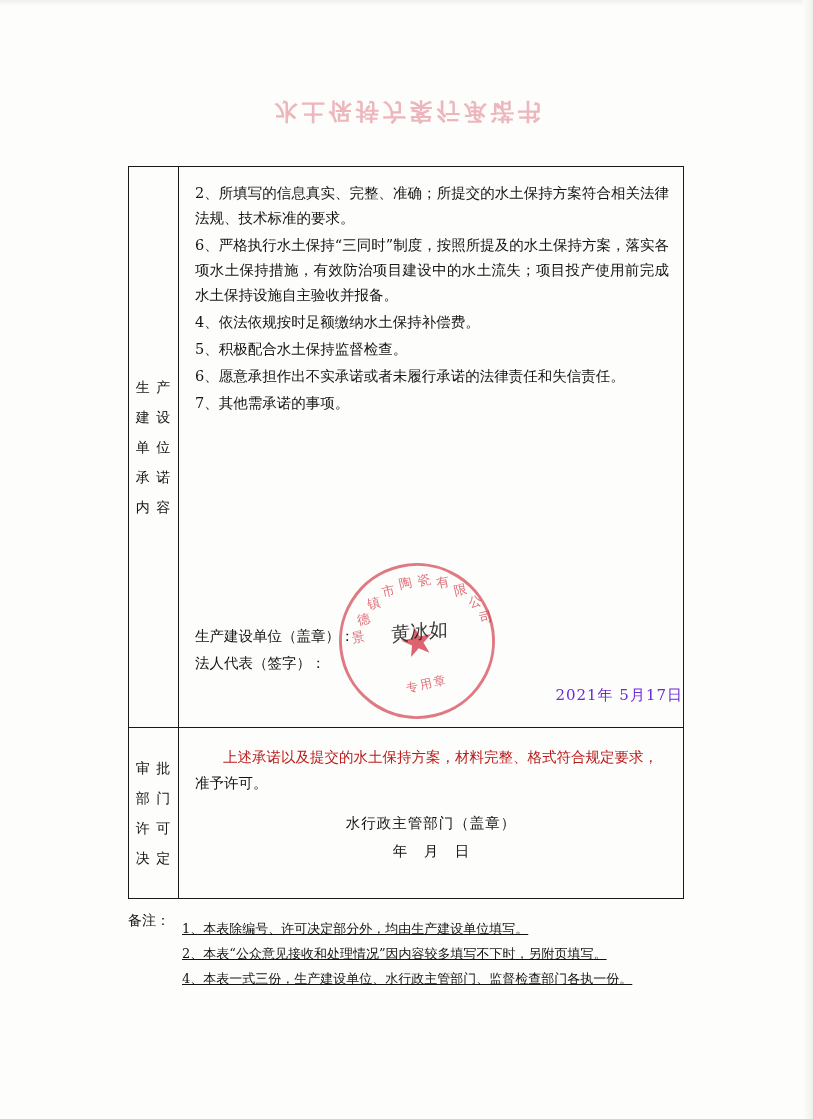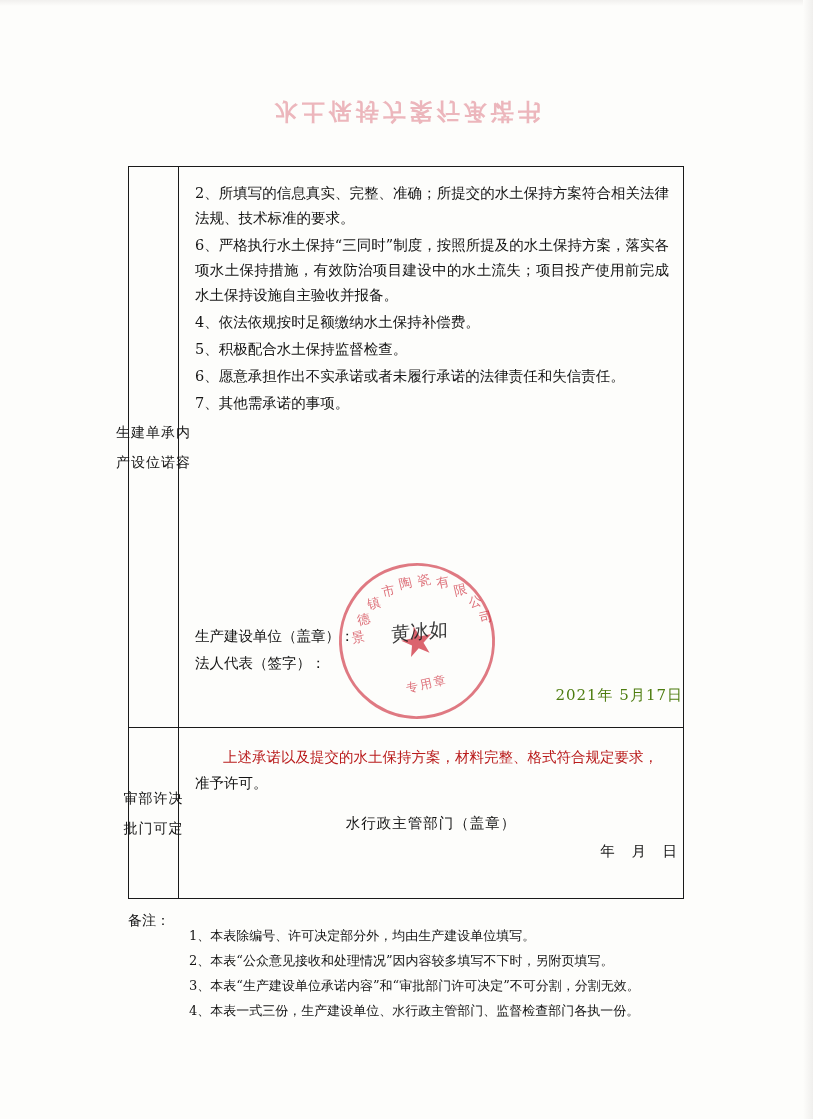--- a/index.html
+++ b/index.html
@@ -64,21 +64,21 @@
     box-sizing: border-box;
   }
   .row:last-child { border-bottom: none; }
 
   .label-cell {
     width: 50px;
     flex: 0 0 50px;
     border-right: 1px solid #1a1a1a;
     box-sizing: border-box;
     display: flex;
-    flex-direction: row;
+    flex-direction: column;
     align-items: center;
     justify-content: center;
     font-family: "DejaVu Serif", "Liberation Serif", serif;
     font-size: 14px;
     line-height: 30px;
     letter-spacing: 1px;
     color: #151515;
     padding: 6px 0;
   }
   .label-cell span { display: block; }
@@ -120,21 +120,21 @@
     font-size: 14.5px;
     line-height: 27px;
     color: #141414;
   }
   .sign-date {
     position: absolute;
     right: 18px;
     bottom: 4px;
     font-family: "DejaVu Serif", "Liberation Serif", serif;
     font-size: 15px;
-    color: #4d7c0f;
+    color: #6d28d9;
     letter-spacing: 1px;
   }
   .handwrite-name {
     position: absolute;
     left: 196px;
     top: -4px;
     font-family: "DejaVu Serif", "Liberation Serif", serif;
     font-size: 19px;
     color: #222;
     transform: rotate(-6deg) skewX(-6deg);
@@ -216,21 +216,21 @@
     text-align: center;
     font-family: "DejaVu Serif", "Liberation Serif", serif;
     font-size: 14.5px;
     color: #141414;
     letter-spacing: 1px;
   }
   .approve-date-line {
     position: absolute;
     left: 0; right: 0;
     top: 114px;
-    text-align: right;
+    text-align: center;
     font-family: "DejaVu Serif", "Liberation Serif", serif;
     font-size: 14.5px;
     color: #141414;
     letter-spacing: 6px;
     padding-left: 6px;
   }
 
   
   .notes {
     position: absolute;
@@ -240,23 +240,24 @@
   }
   .notes-head {
     position: absolute;
     left: 0;
     top: 4px;
     font-family: "DejaVu Serif", "Liberation Serif", serif;
     font-size: 14px;
     color: #141414;
   }
   .notes-list {
-    margin: 15px;
+    margin: 8px;
     padding: 0 0 0 46px;
     list-style: none;
+    text-decoration: underline;
   }
   .notes-list li {
     font-family: "DejaVu Serif", "Liberation Serif", serif;
     font-size: 13px;
     line-height: 25px;
     color: #141414;
   }
 </style>
 </head>
 <body>
@@ -330,17 +331,16 @@
       </div>
     </div>
 
   </div>
 
   <div class="notes">
     <div class="notes-head">备注：</div>
     <ul class="notes-list">
       <li>1、本表除编号、许可决定部分外，均由生产建设单位填写。</li>
       <li>2、本表“公众意见接收和处理情况”因内容较多填写不下时，另附页填写。</li>
-      <li>3、本表“生产建设单位承诺内容”和“审批部门许可决定”不可分割，分割无效。</li>
       <li>4、本表一式三份，生产建设单位、水行政主管部门、监督检查部门各执一份。</li>
     </ul>
   </div>
 </div>
 
 </body></html>

